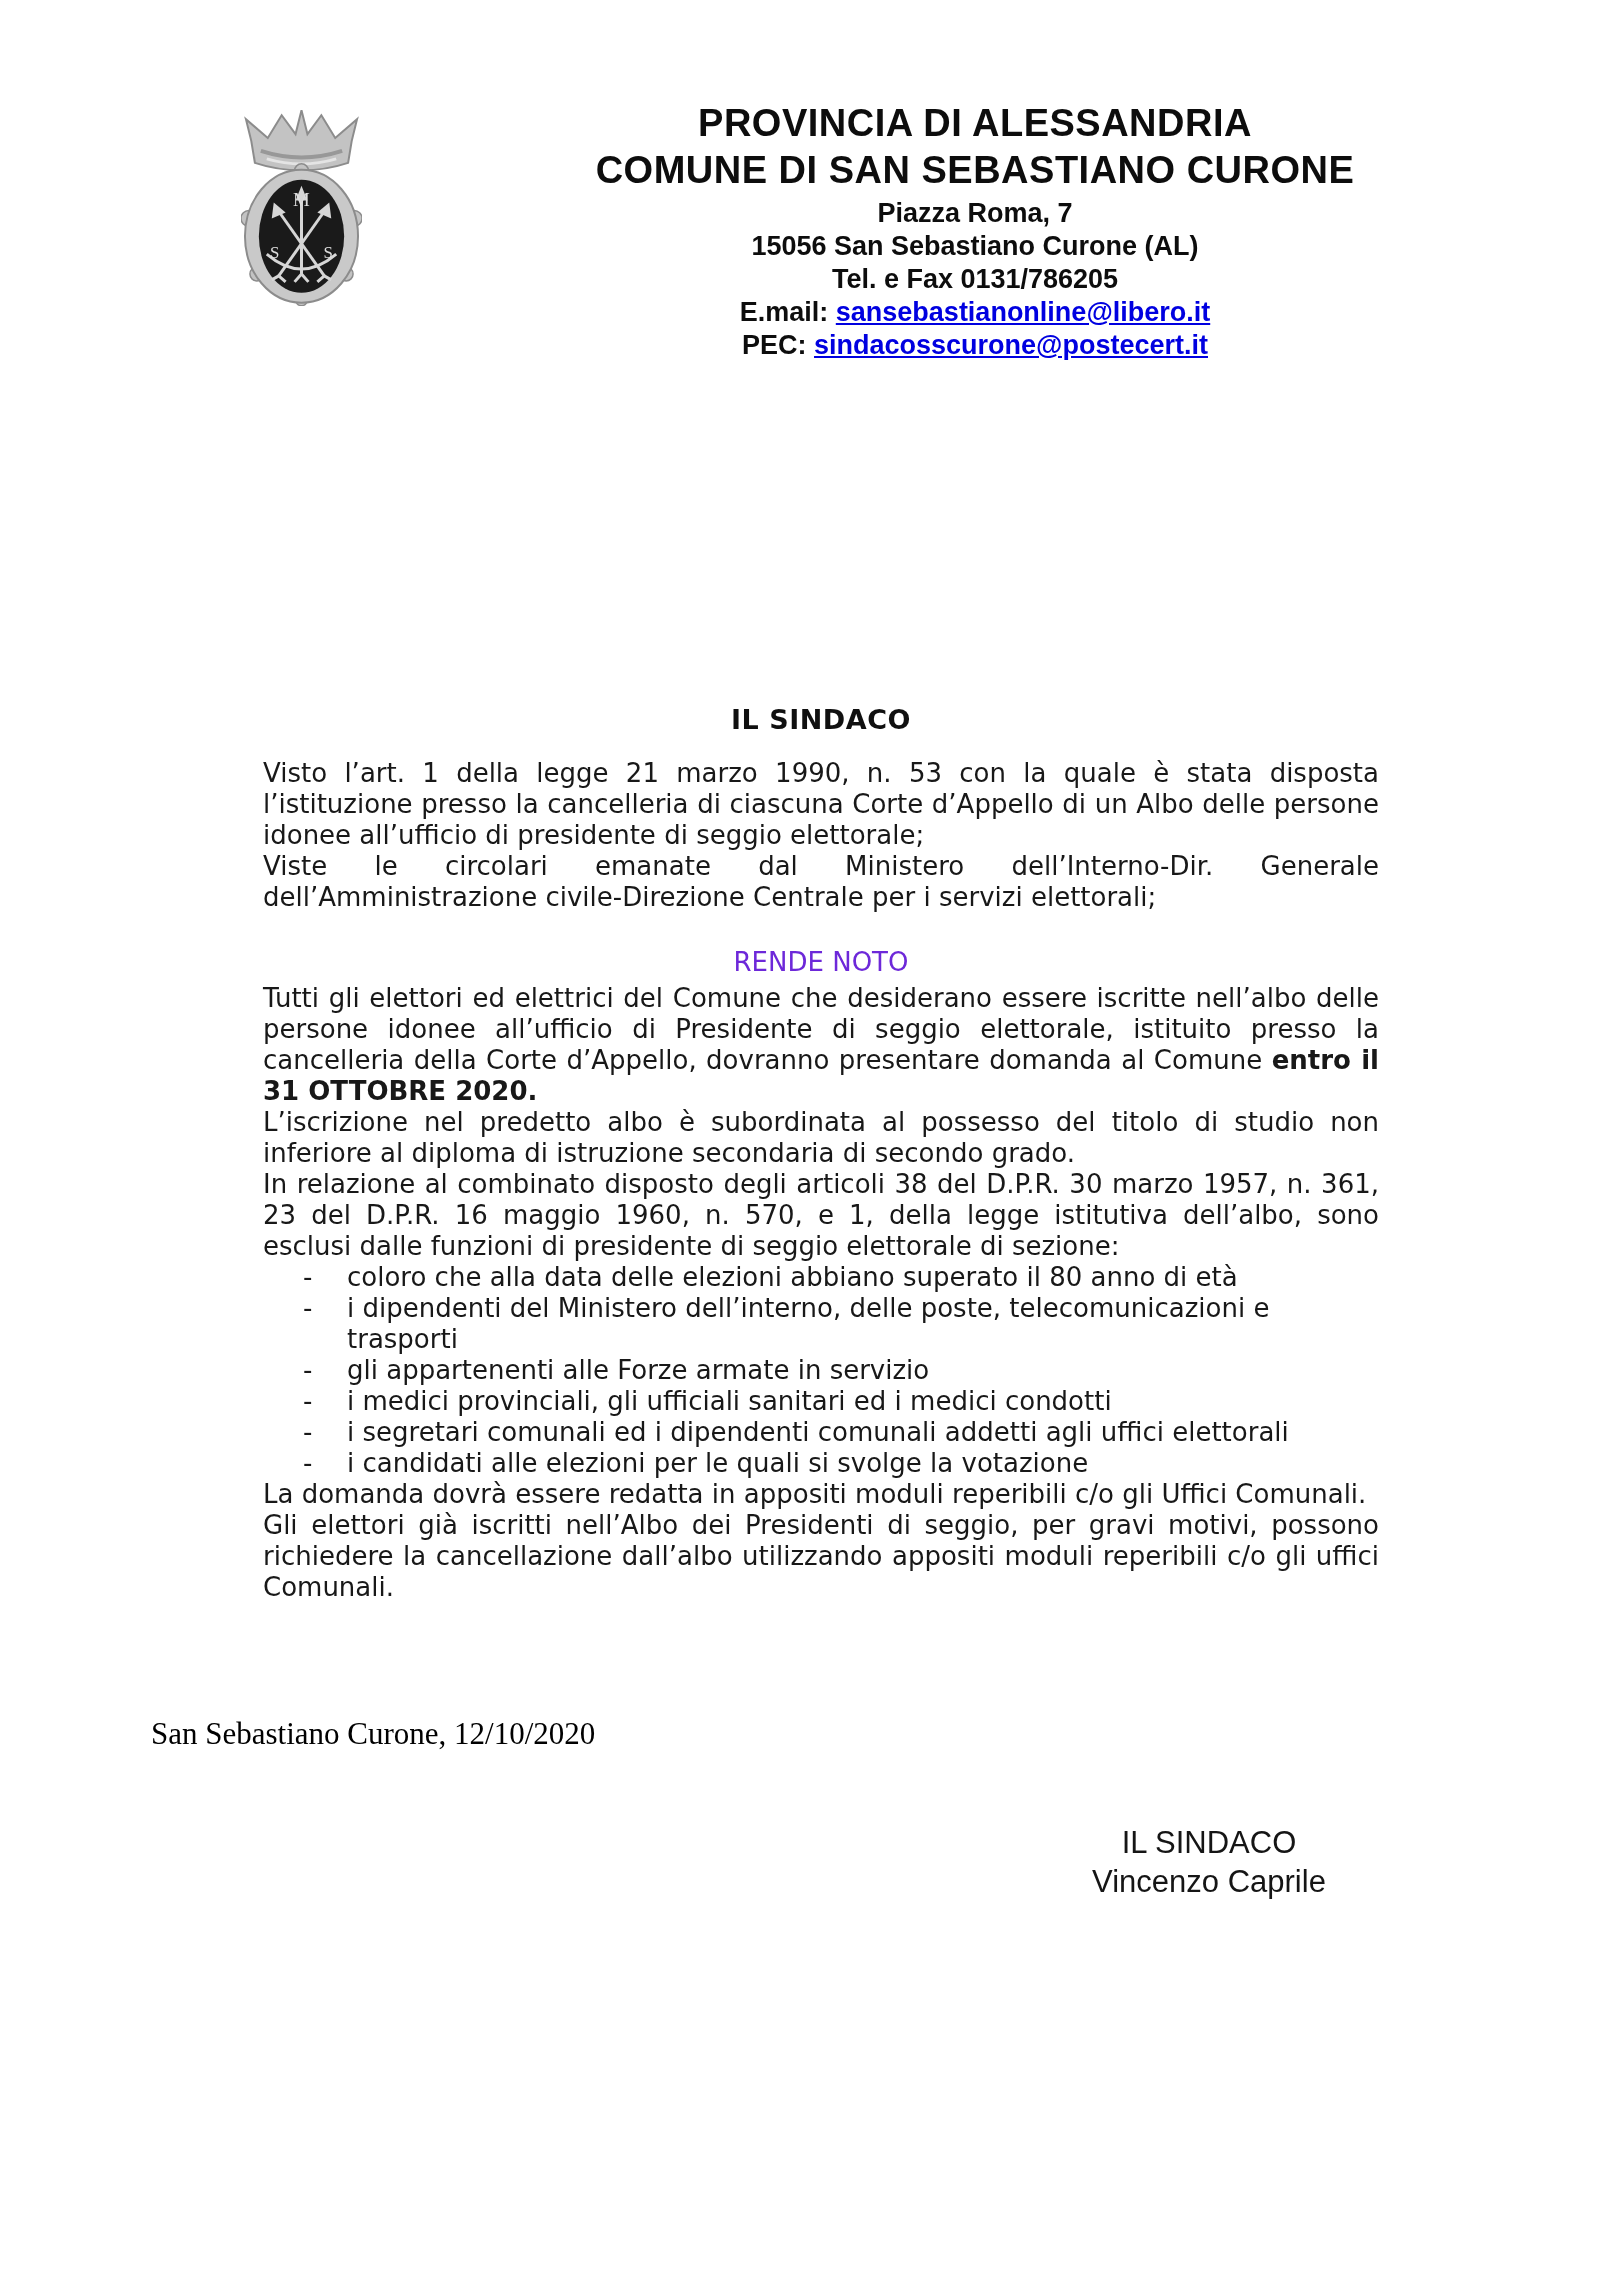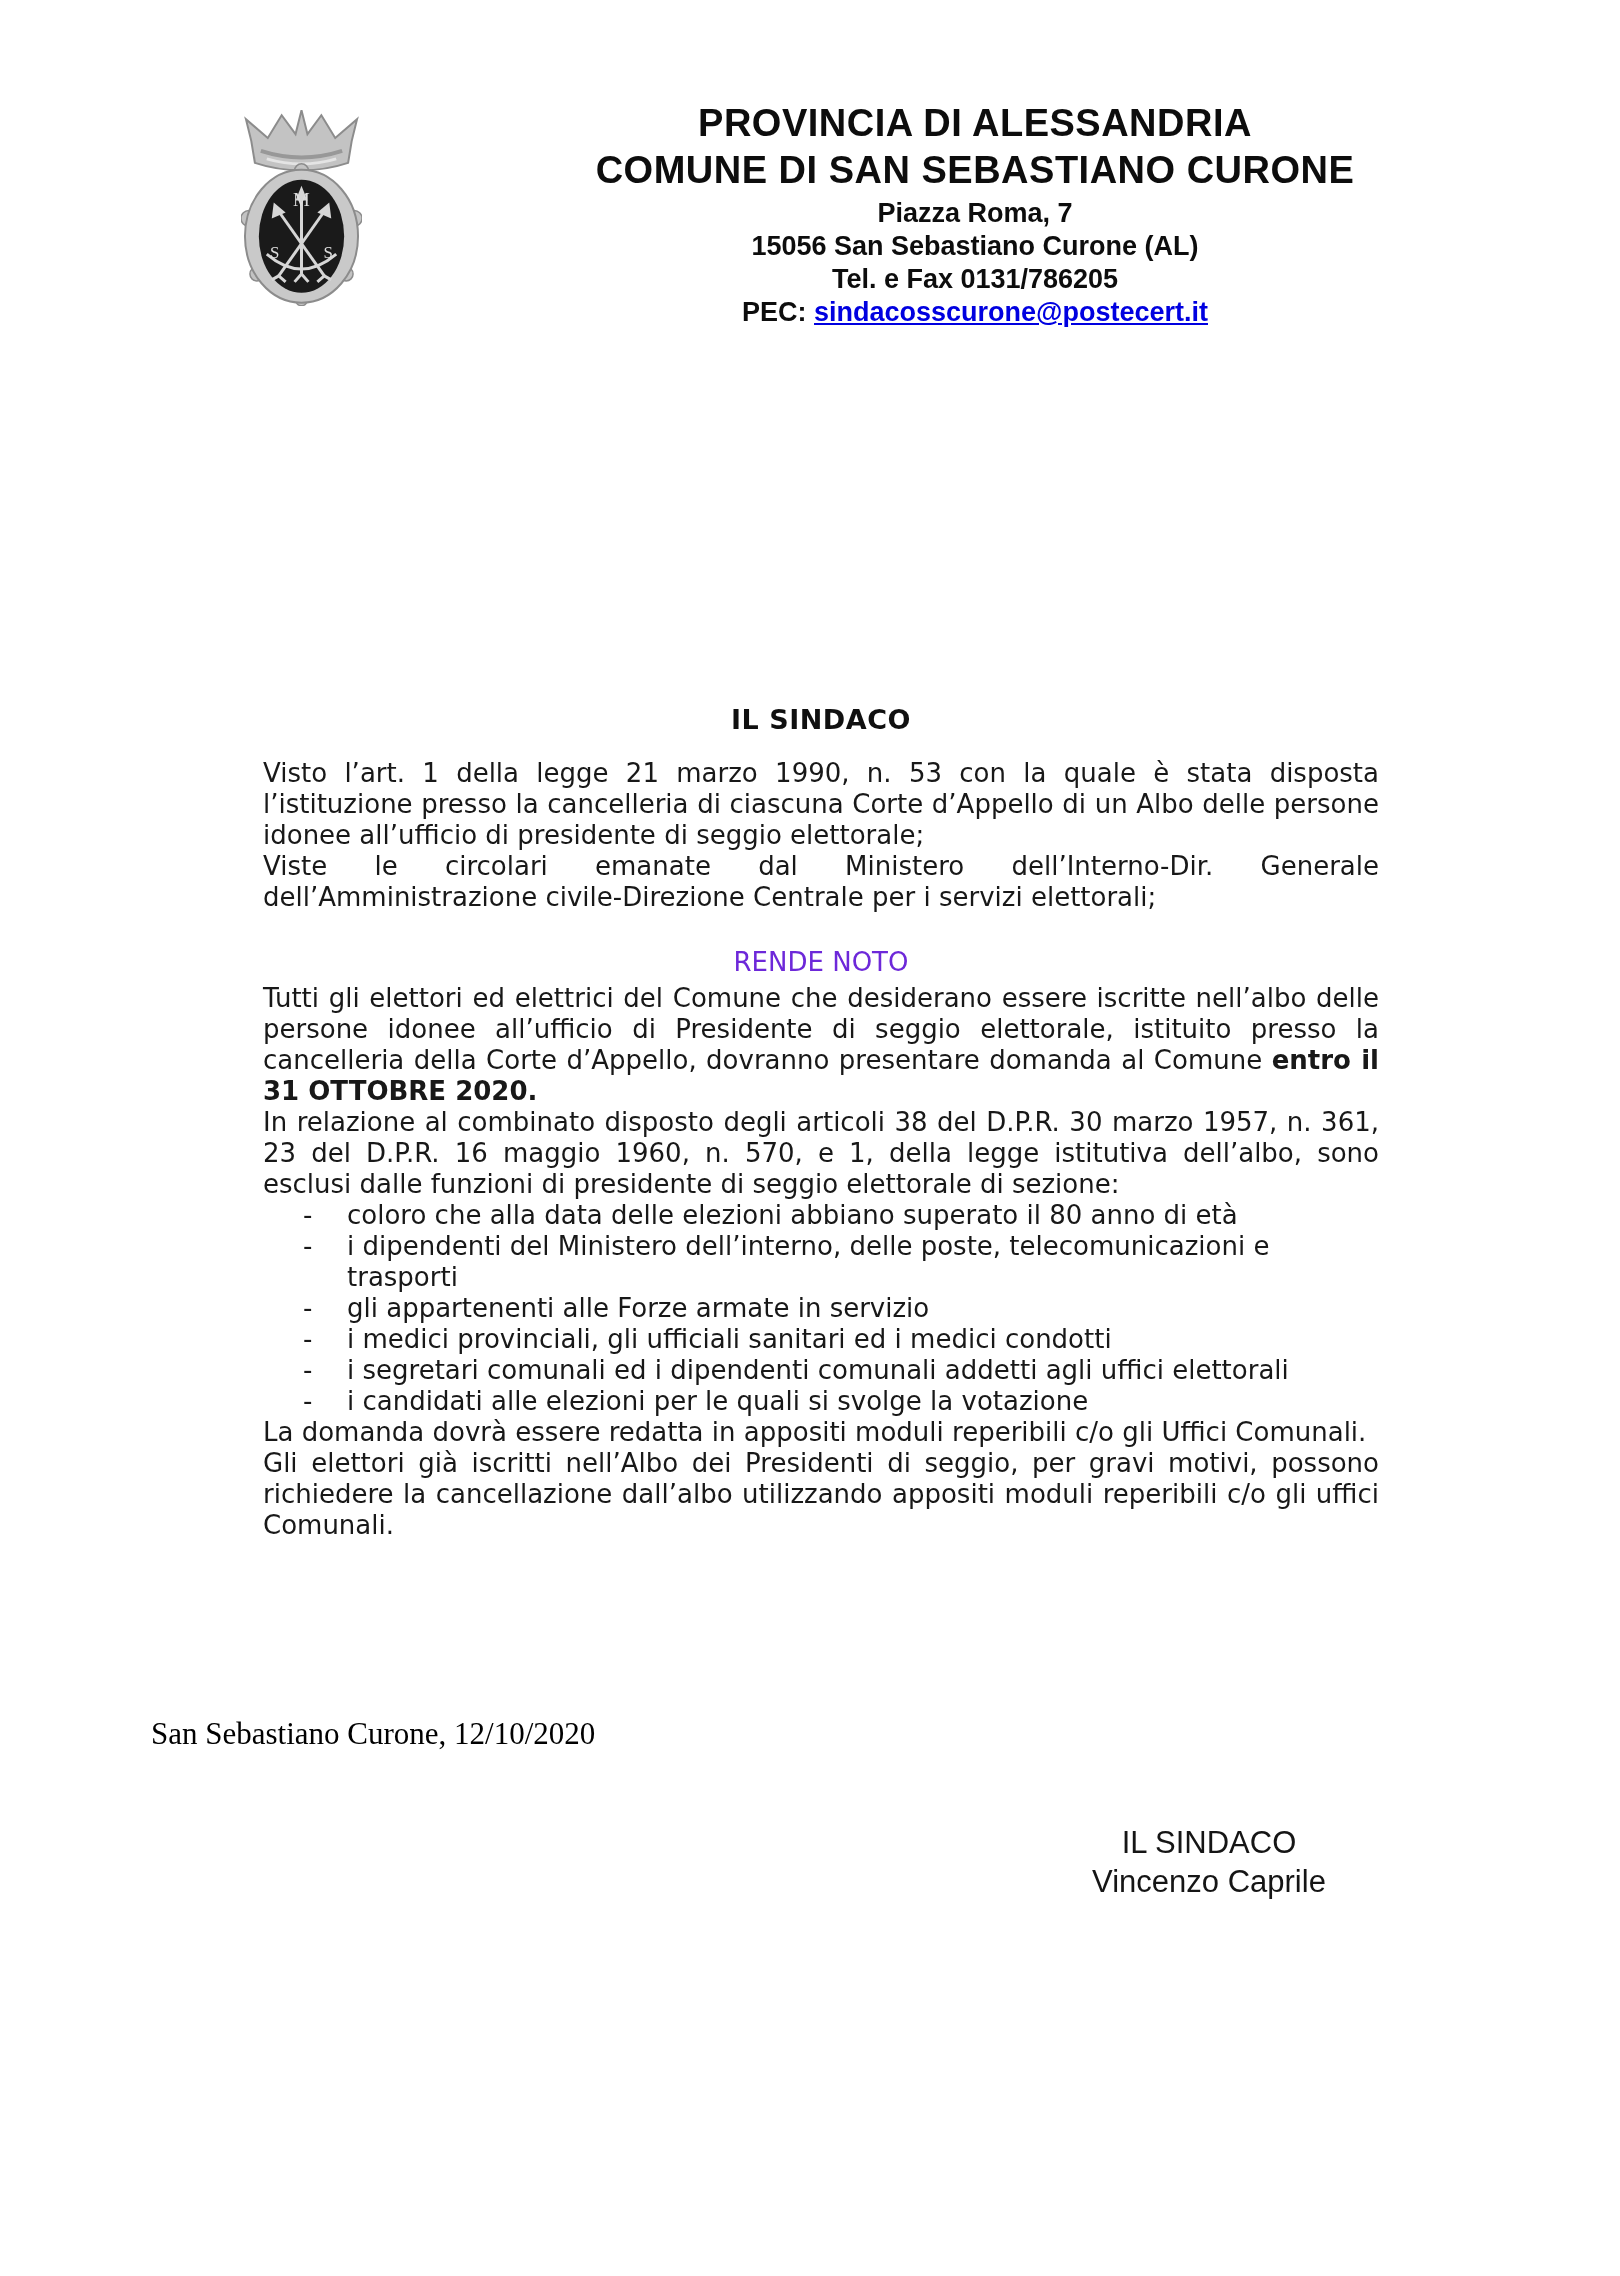--- a/index.html
+++ b/index.html
@@ -113,36 +113,40 @@
   </svg>
 
   <div class="letterhead">
     <div class="org-line">PROVINCIA DI ALESSANDRIA</div>
     <div class="org-line">COMUNE DI SAN SEBASTIANO CURONE</div>
     <div class="sub-block">
       <div class="sub-line">Piazza Roma, 7</div>
       <div class="sub-line">15056 San Sebastiano Curone (AL)</div>
       <div class="sub-line">Tel. e Fax 0131/786205</div>
       <div class="sub-line">
+        <span>E.mail: </span><a class="link">sansebastianonline@libero.it</a>
+      </div>
+      <div class="sub-line">
         <span>PEC: </span><a class="link">sindacosscurone@postecert.it</a>
       </div>
     </div>
   </div>
 
 
   <div class="issuer-heading">IL SINDACO</div>
 
   <div class="body-col">
     <div id="preamble">
         <p class="para"><span>Visto l’art. 1 della legge 21 marzo 1990, n. 53 con la quale è stata disposta l’istituzione presso la cancelleria di ciascuna Corte d’Appello di un Albo delle persone idonee all’ufficio di presidente di seggio elettorale;</span></p>
         <p class="para"><span>Viste le circolari emanate dal Ministero dell’Interno-Dir. Generale dell’Amministrazione civile-Direzione Centrale per i servizi elettorali;</span></p>
       </div>
     <div class="section-heading">RENDE NOTO</div>
     <div id="main-paragraphs">
         <p class="para"><span>Tutti gli elettori ed elettrici del Comune che desiderano essere iscritte nell’albo delle persone idonee all’ufficio di Presidente di seggio elettorale, istituito presso la cancelleria della Corte d’Appello, dovranno presentare domanda al Comune </span><span class="bold">entro il 31 OTTOBRE 2020.</span></p>
+        <p class="para"><span>L’iscrizione nel predetto albo è subordinata al possesso del titolo di studio non inferiore al diploma di istruzione secondaria di secondo grado.</span></p>
         <p class="para"><span>In relazione al combinato disposto degli articoli 38 del D.P.R. 30 marzo 1957, n. 361, 23 del D.P.R. 16 maggio 1960, n. 570, e 1, della legge istitutiva dell’albo, sono esclusi dalle funzioni di presidente di seggio elettorale di sezione:</span></p>
       </div>
     <div id="exclusion-list" class="excl-list">
         <div class="li">
           <span class="li-marker">-</span>
           <span class="li-text">coloro che alla data delle elezioni abbiano superato il 80 anno di età</span>
         </div>
         <div class="li">
           <span class="li-marker">-</span>
           <span class="li-text">i dipendenti del Ministero dell’interno, delle poste, telecomunicazioni e trasporti</span>

